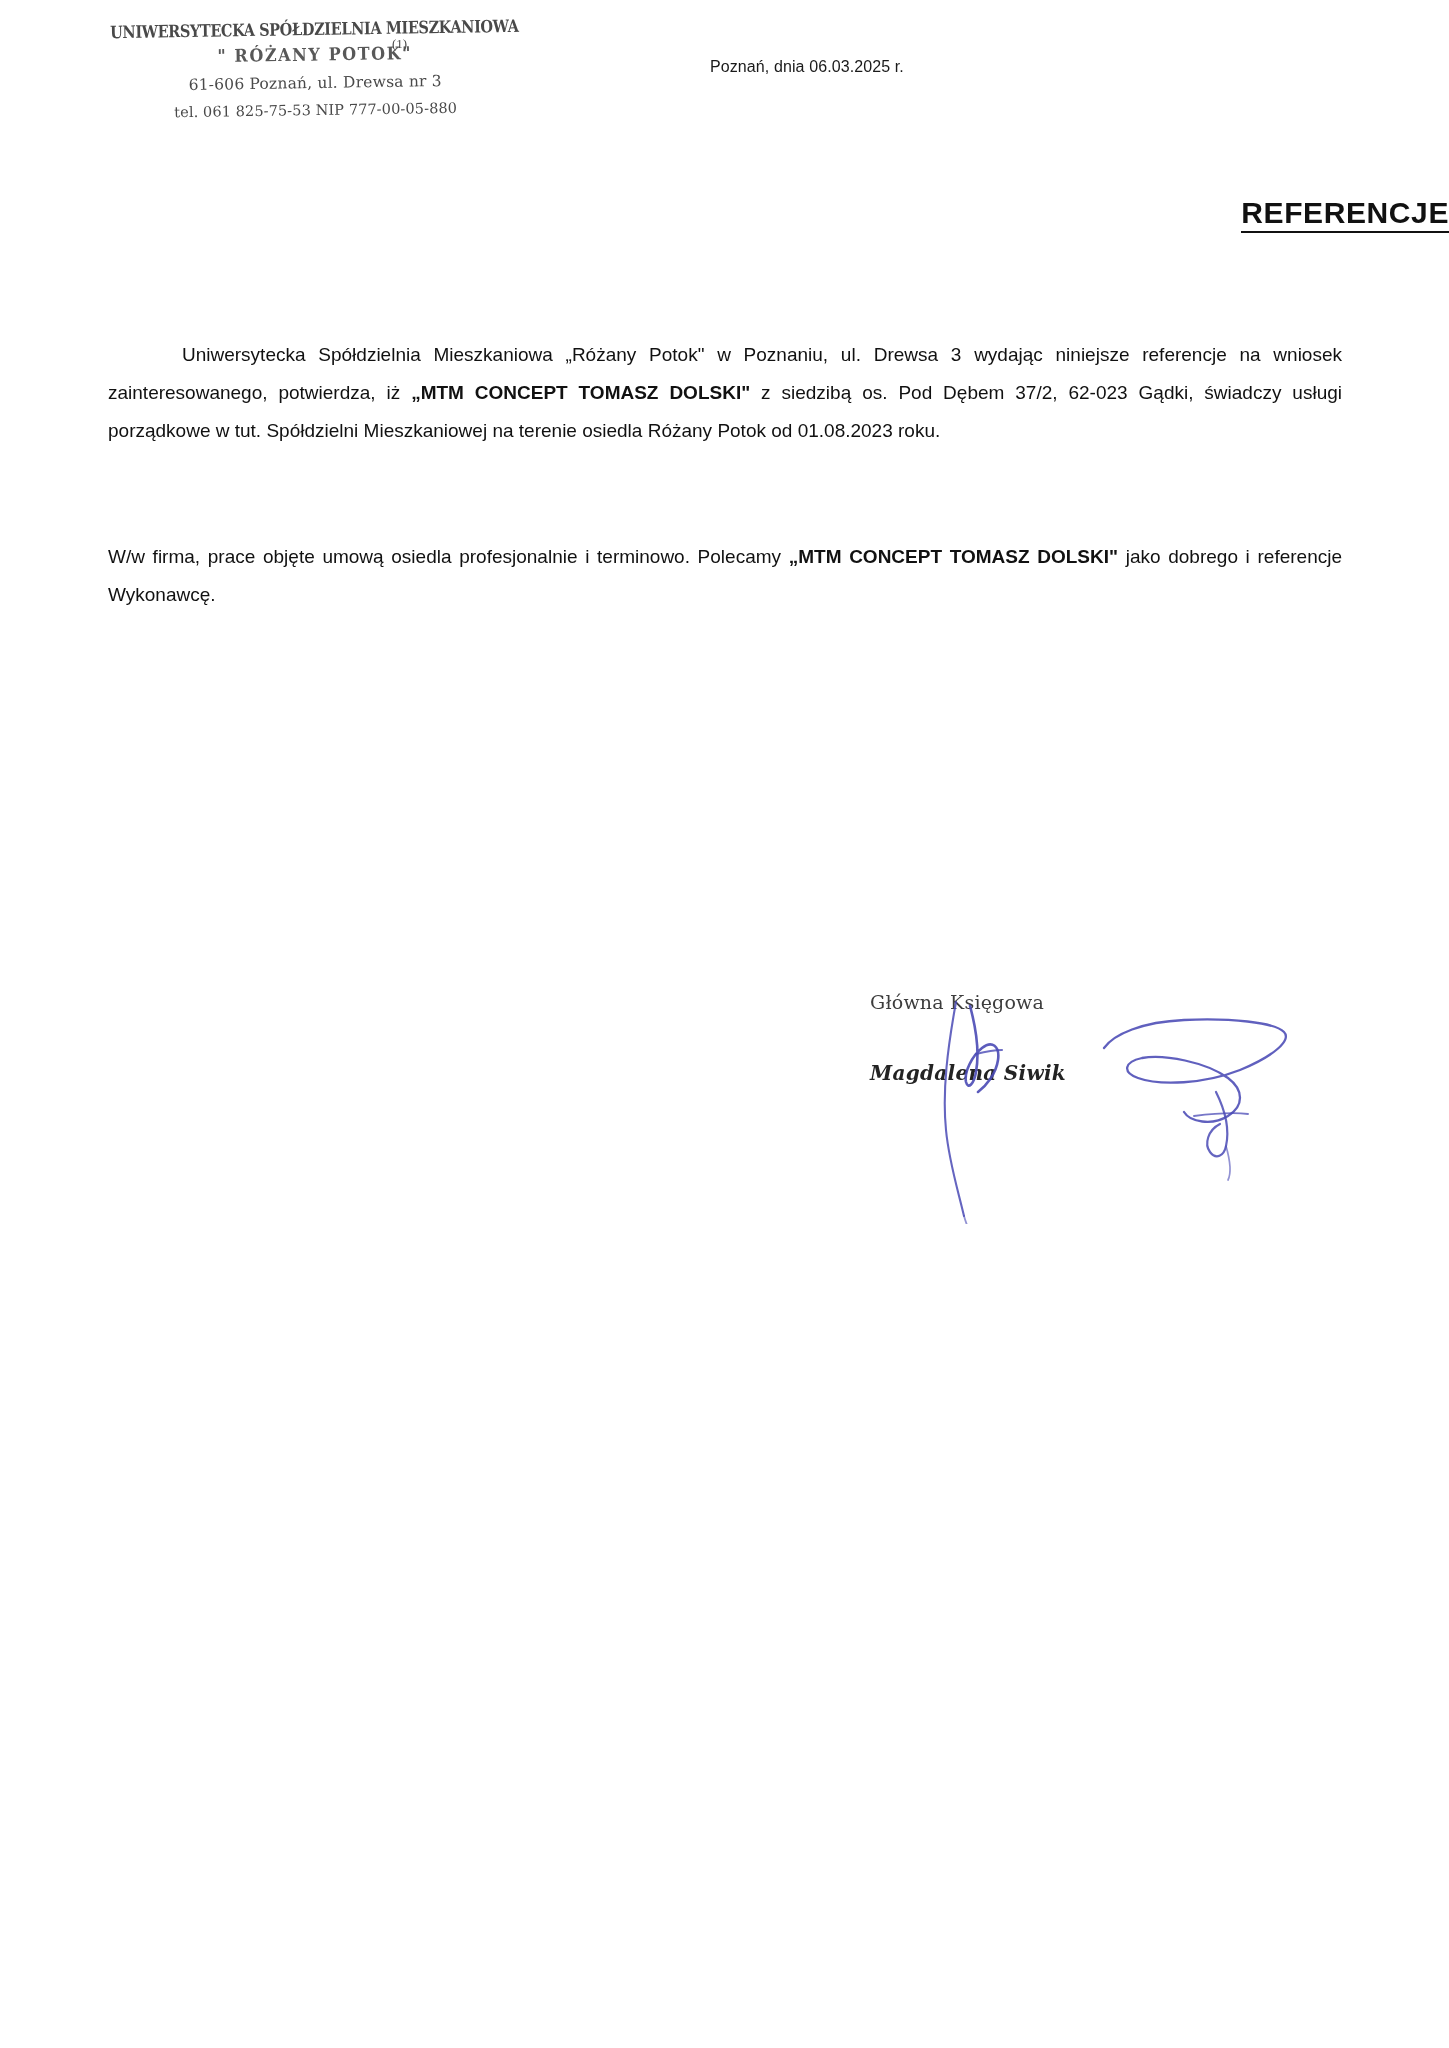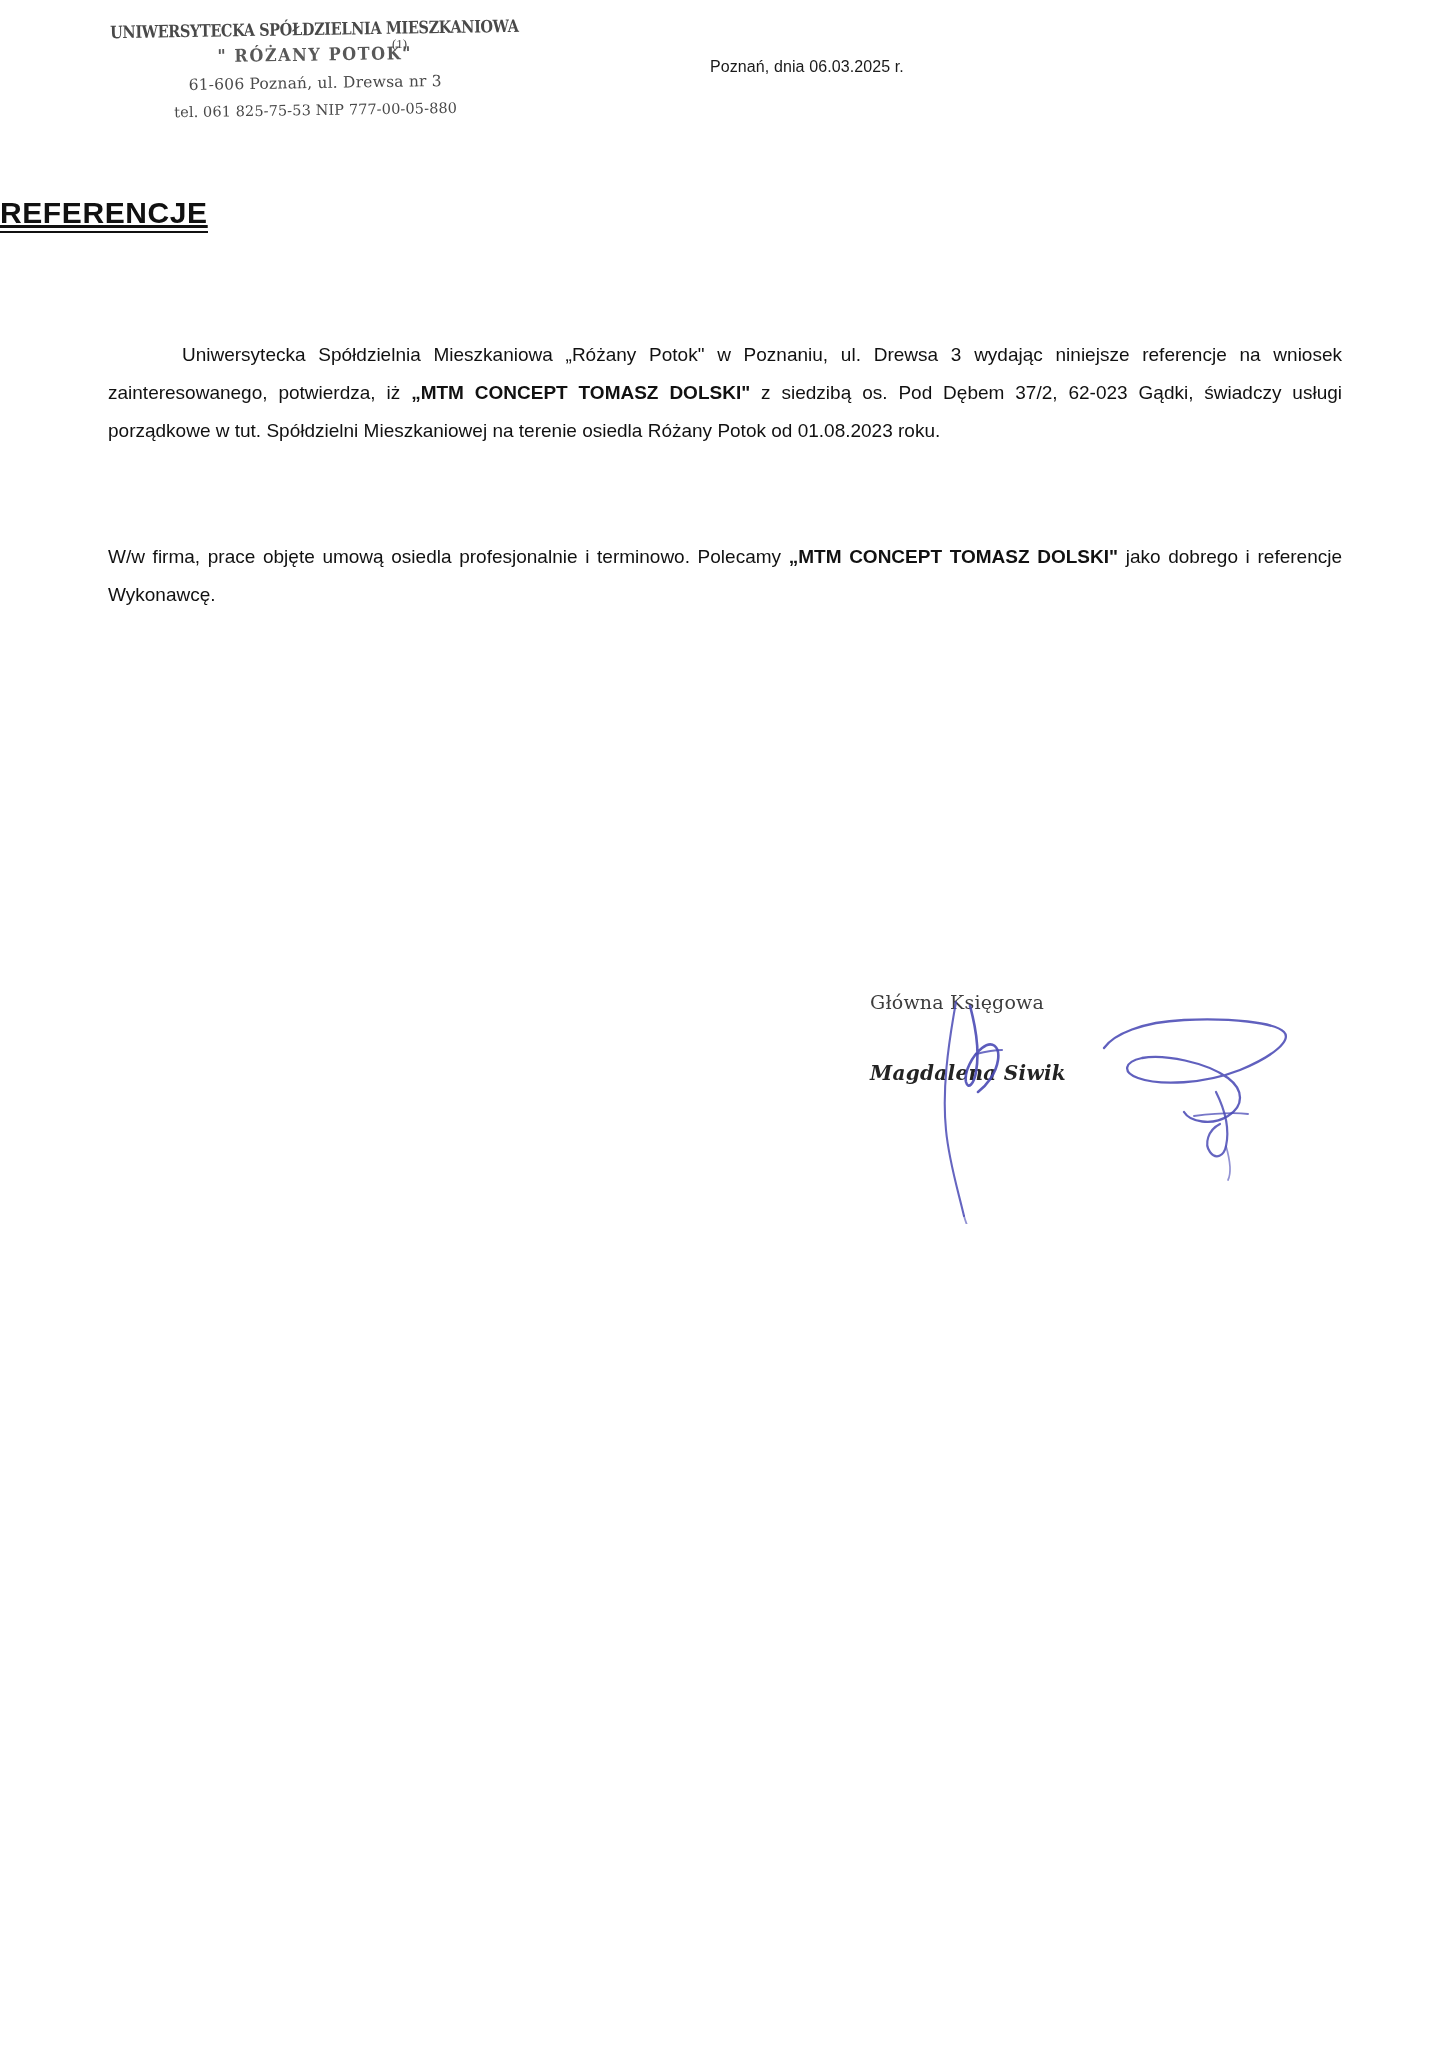--- a/index.html
+++ b/index.html
@@ -83,25 +83,24 @@
     letter-spacing: 0.1px;
     white-space: nowrap;
   }
 
   
   .doc-title {
     position: absolute;
     left: 0;
     top: 196px;
     width: 1449px;
-    text-align: left;
+    text-align: right;
     font-size: 30px;
     font-weight: bold;
     letter-spacing: 0.6px;
-    text-decoration: underline;
   }
   .doc-title span {
     border-bottom: 2.5px solid #111111;
     padding-bottom: 2px;
   }
 
   
   .body-block {
     position: absolute;
     left: 108px;

